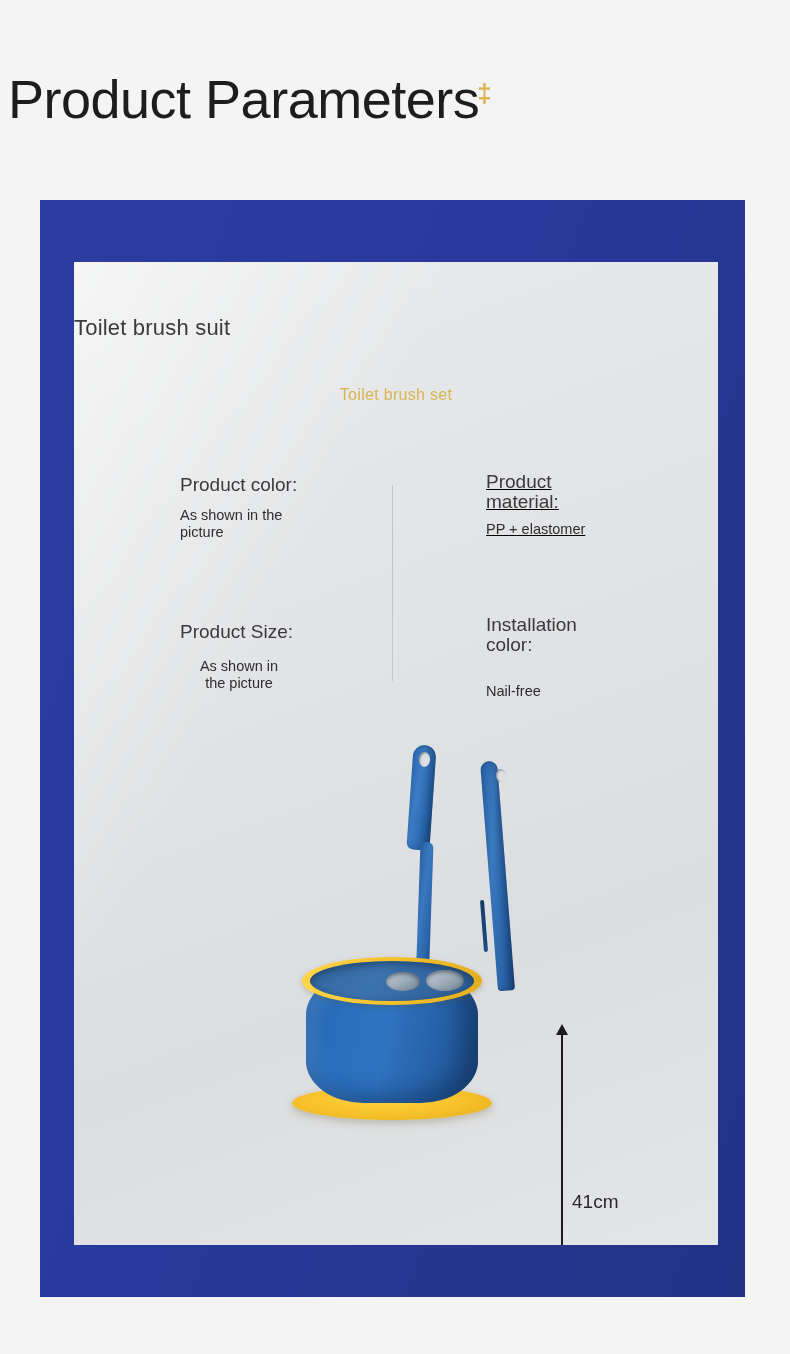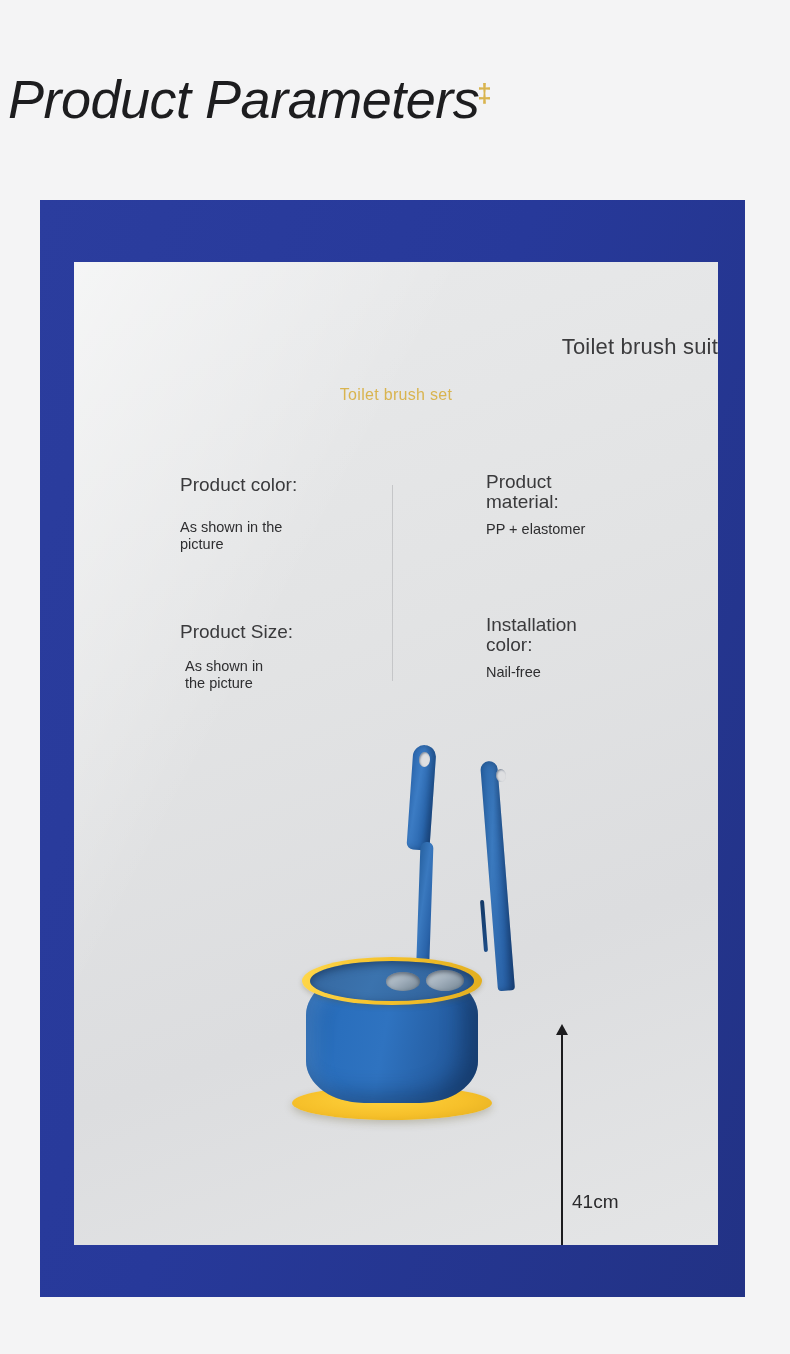--- a/index.html
+++ b/index.html
@@ -24,21 +24,20 @@
     display: flex;
     align-items: flex-start;
     white-space: nowrap;
   }
   .page-heading-text {
     font-size: 54px;
     font-weight: 400;
     color: #1d1d1f;
     letter-spacing: -0.5px;
     line-height: 1;
-    font-style: italic;
   }
   .page-heading-mark {
     font-size: 26px;
     color: #d9b44f;
     line-height: 1;
     margin-top: 8px;
     margin-left: -2px;
     font-weight: 700;
   }
 
@@ -65,22 +64,22 @@
       linear-gradient(118deg, rgba(255,255,255,0.55) 0%, rgba(255,255,255,0.0) 34%),
       linear-gradient(160deg, #e9eaeb 0%, #e2e3e4 40%, #dcdddf 70%, #e4e5e6 100%);
     overflow: hidden;
   }
 
   
   .card-title {
     position: absolute;
     left: 0;
     right: 0;
-    top: 72px;
-    text-align: right;
+    top: 53px;
+    text-align: left;
     font-size: 22px;
     color: #3b3b3d;
     letter-spacing: 0.2px;
   }
   .card-subtitle {
     position: absolute;
     left: 0;
     right: 0;
     top: 124px;
     text-align: center;
@@ -108,30 +107,30 @@
     margin-top: 8px;
   }
   .spec-value {
     font-size: 14.5px;
     color: #2e2e30;
     line-height: 1.15;
     white-space: pre-line;
   }
 
   .spec-color      { left: 106px; top: 205px; }
-  .spec-color .spec-value    { margin-top: 24px; }
-
-  .spec-material   { left: 412px; top: 202px; }
+  .spec-color .spec-value    { margin-top: 12px; }
+
+  .spec-material   { left: 412px; top: 202px; text-decoration: underline; }
   .spec-material .spec-value { margin-top: 9px; }
 
   .spec-size       { left: 106px; top: 352px; }
-  .spec-size .spec-value     { margin-top: 16px; padding-left: 5px; }
+  .spec-size .spec-value     { margin-top: 16px; padding-left: 5px; text-align: center; }
 
   .spec-install    { left: 412px; top: 345px; }
-  .spec-install .spec-value  { margin-top: 9px; }
+  .spec-install .spec-value  { margin-top: 28px; }
 
   
   .product-area {
     position: absolute;
     left: 0;
     top: 470px;
     width: 644px;
     height: 430px;
   }
 

